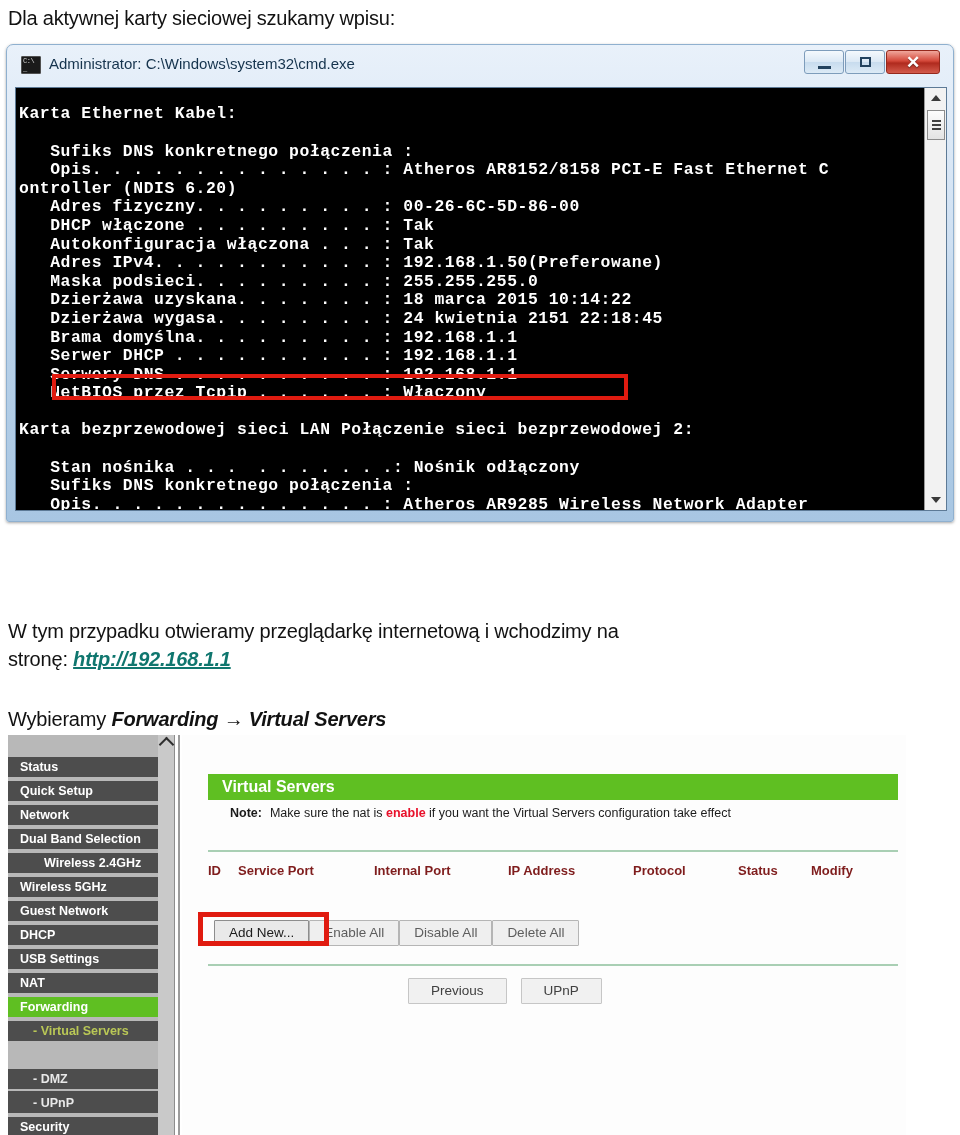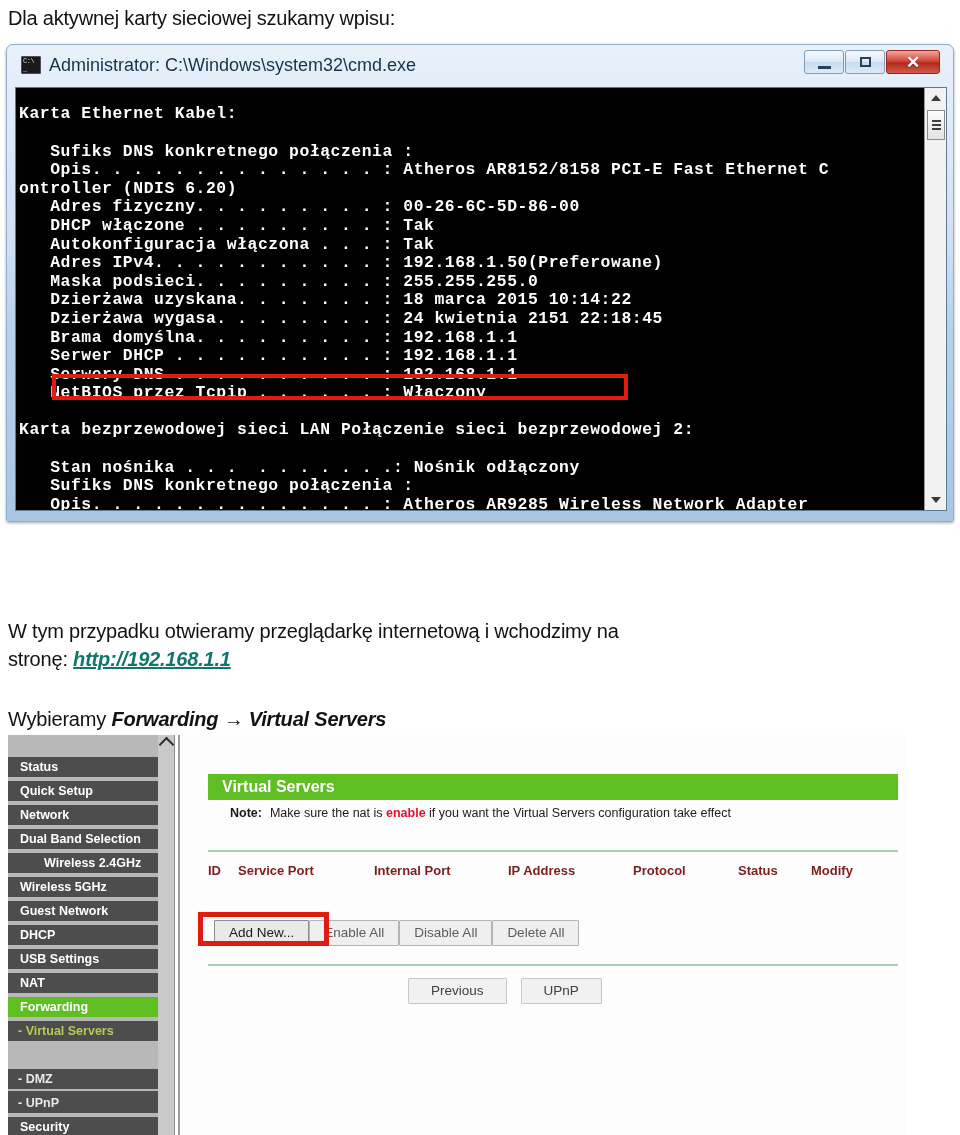--- a/index.html
+++ b/index.html
@@ -53,21 +53,21 @@
     background:#1a1a1a;border:1px solid #505050;
     border-radius:1px;
     color:#d8d8d8;font-family:"Liberation Mono",monospace;
     font-size:7px;line-height:8px;text-align:left;padding-left:1px;
     box-sizing:border-box;
     overflow:hidden;
   }
   #cmd-icon i{display:block;font-style:normal;letter-spacing:-0.5px;}
   #cmd-title{
     position:absolute;left:42px;top:10px;
-    font-size:18px;color:#15334d;white-space:nowrap;
+    font-size:15px;color:#15334d;white-space:nowrap;
   }
   .wbtn{
     position:absolute;top:5px;height:24px;
     border:1px solid #7d9cbb;border-radius:3px;
     box-sizing:border-box;
     background:linear-gradient(180deg,#f4f9fd 0%,#dce9f5 48%,#c8dcee 52%,#dceaf6 100%);
   }
   #btn-min{left:797px;width:40px;}
   #btn-max{left:838px;width:40px;}
   #btn-close{
@@ -149,21 +149,21 @@
   .snav{
     position:absolute;left:0;width:150px;height:22px;
     background:#4d4d4d;
     color:#ffffff;
     font-size:12.5px;font-weight:bold;
     display:flex;align-items:center;
     padding-left:12px;
     box-sizing:border-box;
     border-bottom:2px solid #b8b8b8;
   }
-  .snav.sub{padding-left:10px;color:#e8e8e8;font-weight:bold;}
+  .snav.sub{padding-left:25px;color:#e8e8e8;font-weight:bold;}
   .snav.active{background:#5fbf22;color:#ffffff;}
   .snav.subactive{color:#b9c756;}
   #sidebar-scroll{
     position:absolute;left:158px;top:0;width:16px;height:400px;
     background:#c9c9c9;border-right:1px solid #8d8d8d;
   }
   #sidebar-scroll .chev{
     position:absolute;left:3px;top:4px;
     width:9px;height:9px;
     border-left:2px solid #2f2f2f;border-top:2px solid #2f2f2f;

